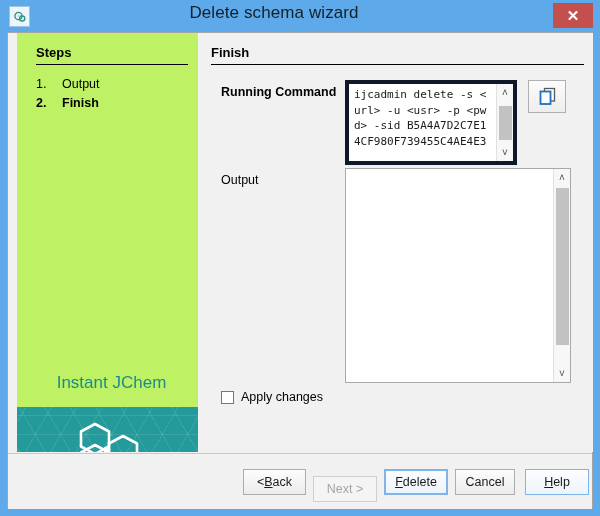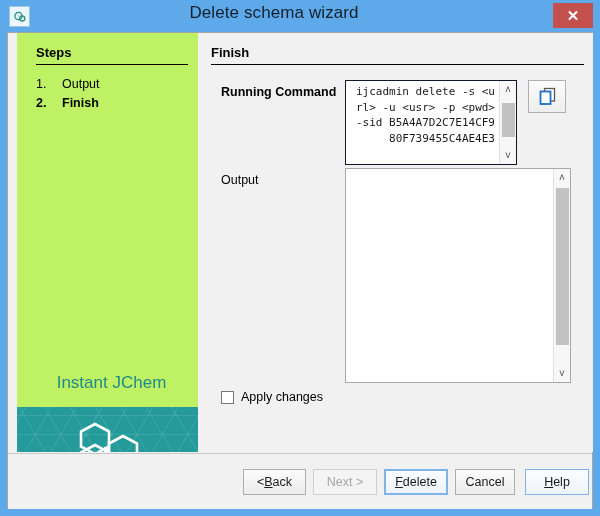--- a/index.html
+++ b/index.html
@@ -115,23 +115,22 @@
     font-size: 12.5px; color: #000;
   }
   #label-running { left: 23px; top: 52px; font-weight: bold; text-align: right; }
   #label-output  { left: 23px; top: 140px; }
 
   
   #cmd-wrap {
     position: absolute; left: 147px; top: 47px;
     width: 172px; height: 85px;
     background: #ffffff;
-    border: 1px solid #0f172a;
+    border: 4px solid #0f172a;
     display: flex;
-    text-align: right;
   }
   #cmd-text {
     flex: 1;
     padding: 3px 4px 0 5px;
     font-family: "DejaVu Sans Mono", monospace;
     font-size: 11px; line-height: 15.5px;
     color: #1b1b1b;
     white-space: pre-wrap;
     word-break: break-all;
     overflow: hidden;
@@ -204,21 +203,21 @@
     border-top: 1px solid #c9c9c9;
   }
   .dlg-btn {
     position: absolute; top: 15px; height: 26px;
     background: linear-gradient(#fcfcfc, #ececec);
     border: 1px solid #adadad;
     font-size: 12.5px; color: #1a1a1a;
     display: flex; align-items: center; justify-content: center;
     cursor: pointer;
   }
-  .dlg-btn.disabled { color: #a6a6a6; border-color: #cfcfcf; background: #f4f4f4; cursor: default; }
+  .dlg-btn.disabled { color: #a6a6a6; border-color: #cfcfcf; background: #f4f4f4; cursor: default; margin-top: 7px; }
   .dlg-btn.default { border: 2px solid #7eb4ea; background: linear-gradient(#fbfcfe, #eef4fb); }
   .dlg-btn.accent  { border: 1px solid #7eb4ea; background: linear-gradient(#fcfdff, #eef4fb); }
   .ul { text-decoration: underline; }
 
   #btn-back   { left: 235px; width: 63px; }
   #btn-next   { left: 305px; width: 64px; }
   #btn-finish { left: 376px; width: 64px; }
   #btn-cancel { left: 447px; width: 60px; }
   #btn-help   { left: 517px; width: 64px; }
 

